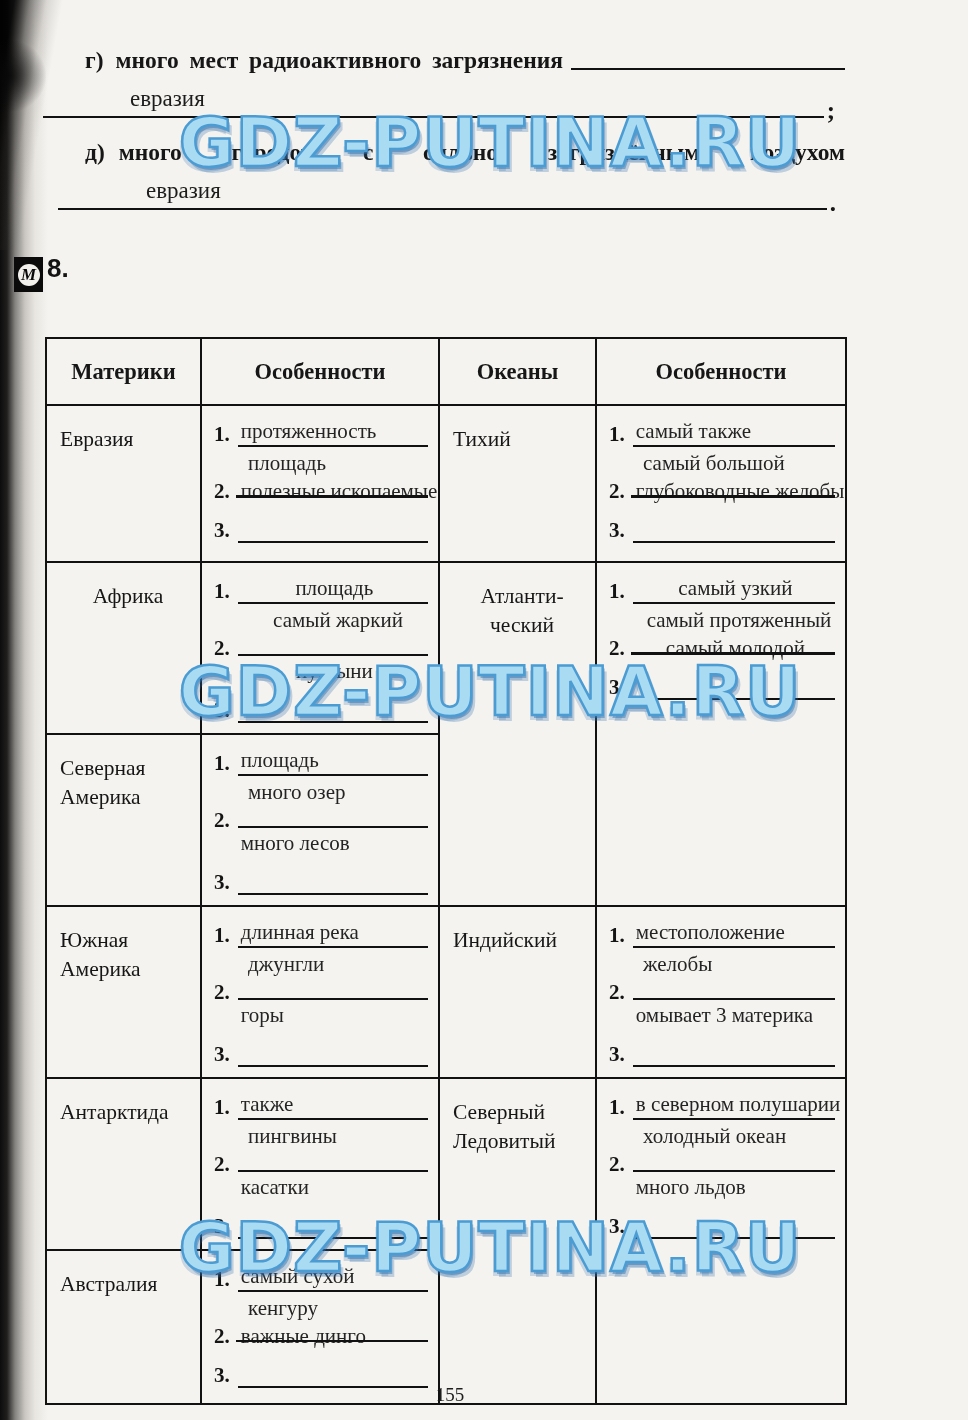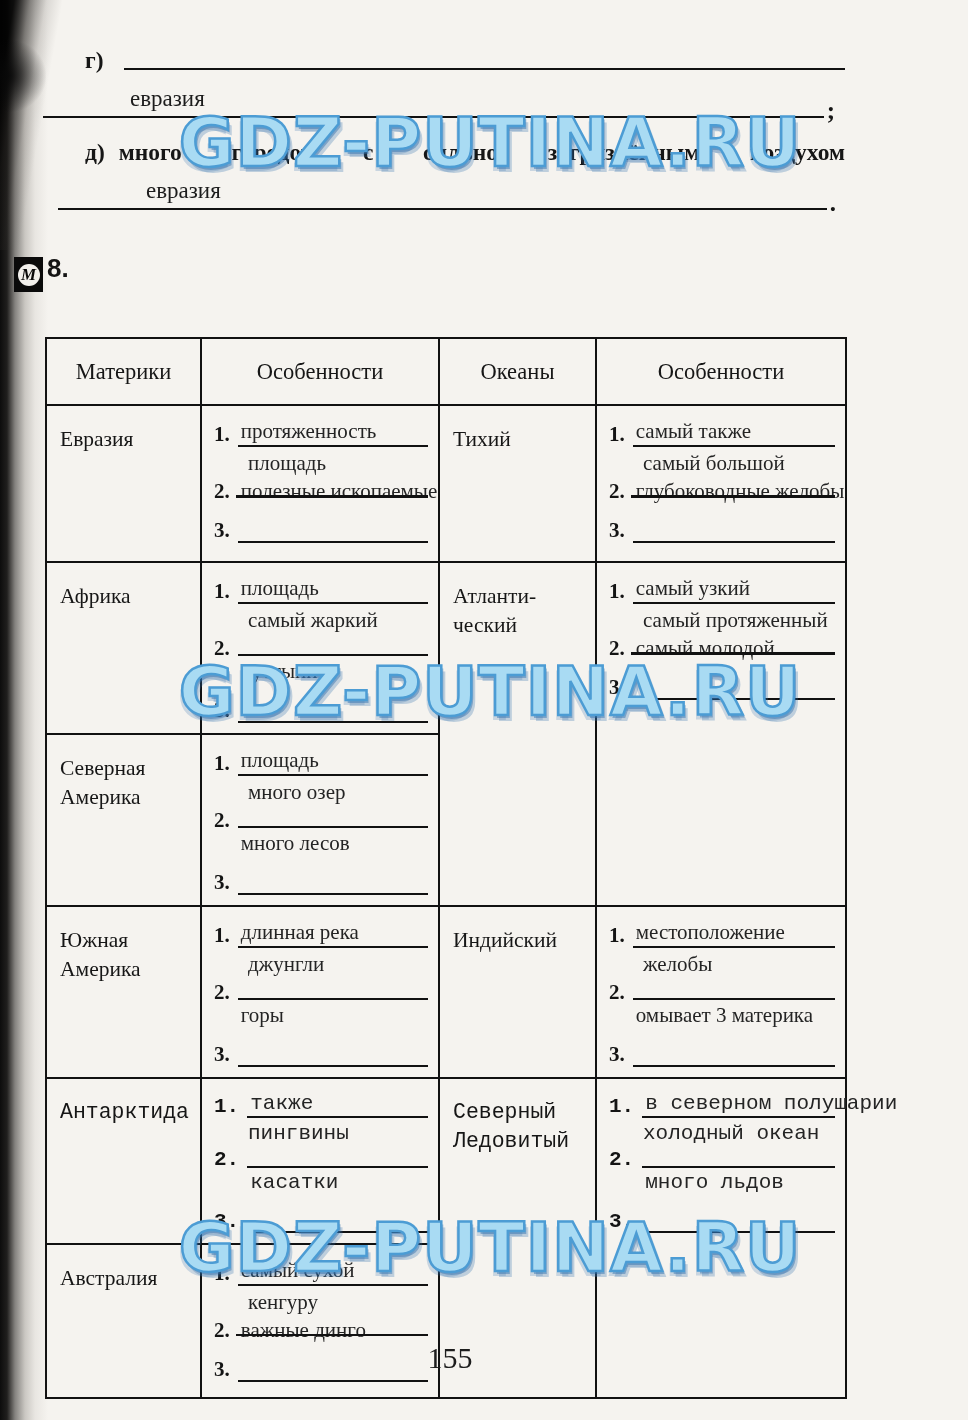--- a/index.html
+++ b/index.html
@@ -41,21 +41,21 @@
           display:flex;align-items:center;justify-content:center;z-index:3;}
   .marker .circ{width:22px;height:22px;border-radius:50%;background:#f2f0ec;display:flex;
           align-items:center;justify-content:center;font:italic 700 17px "Liberation Serif",serif;color:#0a0a0a;}
   .q-num{position:absolute;left:47px;top:253px;font:700 26px "Liberation Sans",sans-serif;color:#141414;}
   .q-text{position:absolute;left:85px;top:252px;width:761px;font-family:"Liberation Sans",sans-serif;
           font-weight:700;font-size:24.5px;line-height:1.42;text-align:justify;color:#1b1b1b;}
 
   
   table.tbl{position:absolute;left:45px;top:337px;width:800px;border-collapse:collapse;table-layout:fixed;}
   .tbl th,.tbl td{border:2.5px solid #111;}
-  .tbl th{height:63px;font-size:22.5px;font-weight:400;text-align:center;vertical-align:middle;margin-left:42px;}
+  .tbl th{height:63px;font-size:22.5px;font-weight:700;text-align:center;vertical-align:middle;margin-left:42px;}
   td.cname{vertical-align:top;padding:19px 4px 0 13px;font-size:21.5px;line-height:1.35;white-space:pre-line;}
   td.feats{vertical-align:top;padding:13px 10px 0 12px;overflow:visible;}
 
   .fe{display:flex;align-items:flex-end;font-size:21px;color:#242424;}
   .fe .num{font-weight:700;margin-right:8px;color:#141414;flex:0 0 auto;}
   .fe .body{flex:1;min-width:0;}
   .fe .txt{white-space:nowrap;display:inline-block;}
   .fe.on{margin-bottom:4px;}
   .fe.on .body{border-bottom:2.3px solid #111;padding:0 0 1px 3px;}
   .fe.plain{padding-left:34px;margin-bottom:3px;}
@@ -68,33 +68,34 @@
   .fe.empty{margin-top:14px;margin-bottom:10px;}
   .fe.empty .body{height:1.1em;border-bottom:2.3px solid #111;}
 
   
   .wm{position:absolute;left:106px;width:768px;text-align:center;z-index:6;pointer-events:none;
       font-family:"DejaVu Sans",sans-serif;font-weight:700;font-size:68px;letter-spacing:1px;
       white-space:nowrap;color:#a9dbf3;-webkit-text-stroke:2.5px #4c9cd4;
       text-shadow:2px 3px 0 rgba(47,111,174,.45),4px 6px 0 rgba(47,111,174,.28),-2px 5px 0 rgba(47,111,174,.22);}
   .wm1{top:103px;} .wm2{top:652px;} .wm3{top:1208px;}
 
-  .pgnum{position:absolute;top:1341px;left:0;width:900px;text-align:center;font-size:30px;color:#1d1d1d;}
+  .pgnum{position:absolute;top:1384px;left:0;width:900px;text-align:center;font-size:19px;color:#1d1d1d;}
 </style>
 </head>
 <body>
 
 <div class="page">
 
   <div class="edge"></div>
   <div class="edge-top"></div>
   <div class="corner-smudge"></div>
 
   <div class="g-line">
     <span class="lbl">г)</span>
+    <span class="txt">много мест радиоактивного загрязнения</span>
     <span class="tail"></span>
   </div>
   <div class="ans-row ans-g">
     <span class="fill"><span class="ans">евразия</span></span>
     <span class="term">;</span>
   </div>
 
   <div class="d-line">
     <span class="lbl">д)</span>
     <span class="txt">много городов с сильно загрязнённым воздухом</span>
@@ -156,21 +157,21 @@
             <div class="fe strike">
               <span class="num">2.</span>
               <div class="body"><span class="txt">глубоководные желобы</span></div>
             </div>
             <div class="fe empty">
               <span class="num">3.</span>
               <div class="body"></div>
             </div>
           </td>
         </tr>
-        <tr style="height: 167px;">
+        <tr style="height: 167px; text-align: center;">
           <td class="cname">Африка</td>
           <td class="feats">
             <div class="fe on">
               <span class="num">1.</span>
               <div class="body"><span class="txt">площадь</span></div>
             </div>
             <div class="fe plain">
               <div class="body"><span class="txt">самый жаркий</span></div>
             </div>
             <div class="fe below">
@@ -255,21 +256,21 @@
             <div class="fe below">
               <span class="num">2.</span>
               <div class="body"><div class="line"></div><span class="txt">омывает 3 материка</span></div>
             </div>
             <div class="fe empty">
               <span class="num">3.</span>
               <div class="body"></div>
             </div>
           </td>
         </tr>
-        <tr style="height: 149px; font-family: Liberation Mono, monospace;">
+        <tr style="height: 149px;">
           <td class="cname">Антарктида</td>
           <td class="feats">
             <div class="fe on">
               <span class="num">1.</span>
               <div class="body"><span class="txt">также</span></div>
             </div>
             <div class="fe plain">
               <div class="body"><span class="txt">пингвины</span></div>
             </div>
             <div class="fe below">

